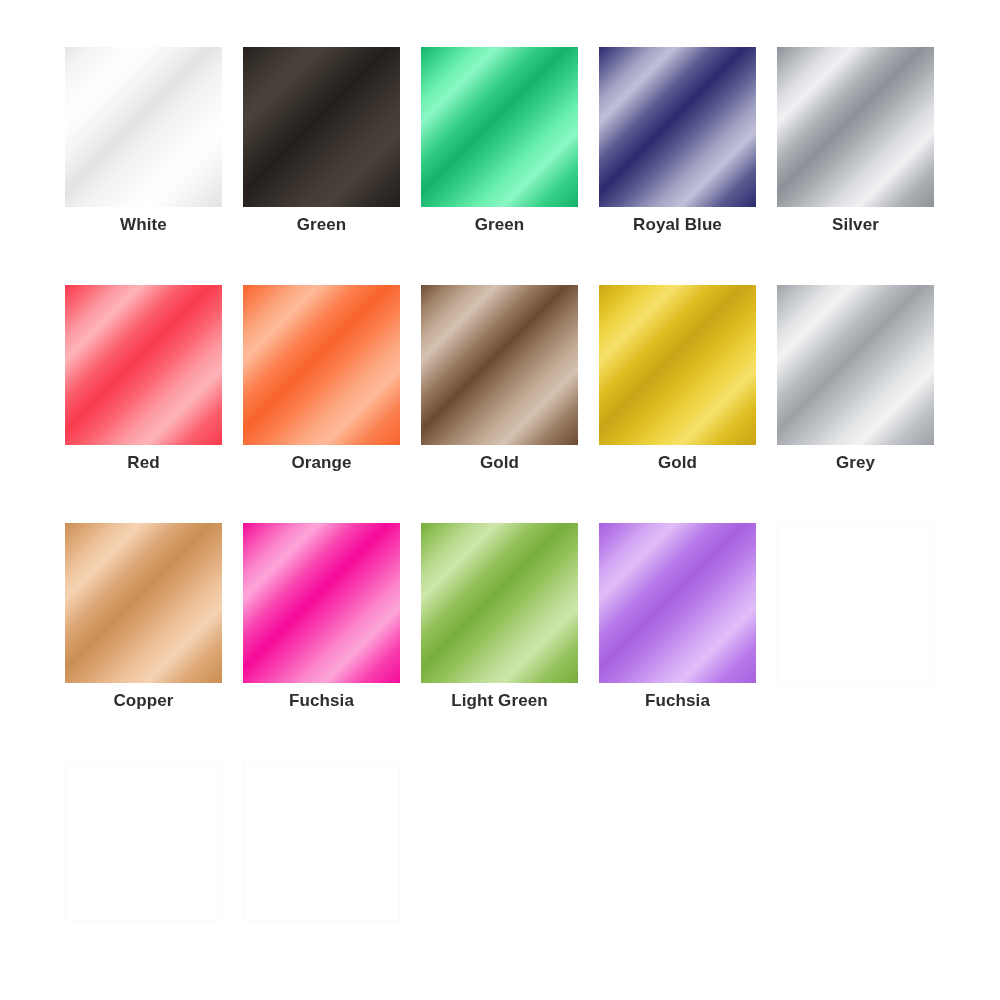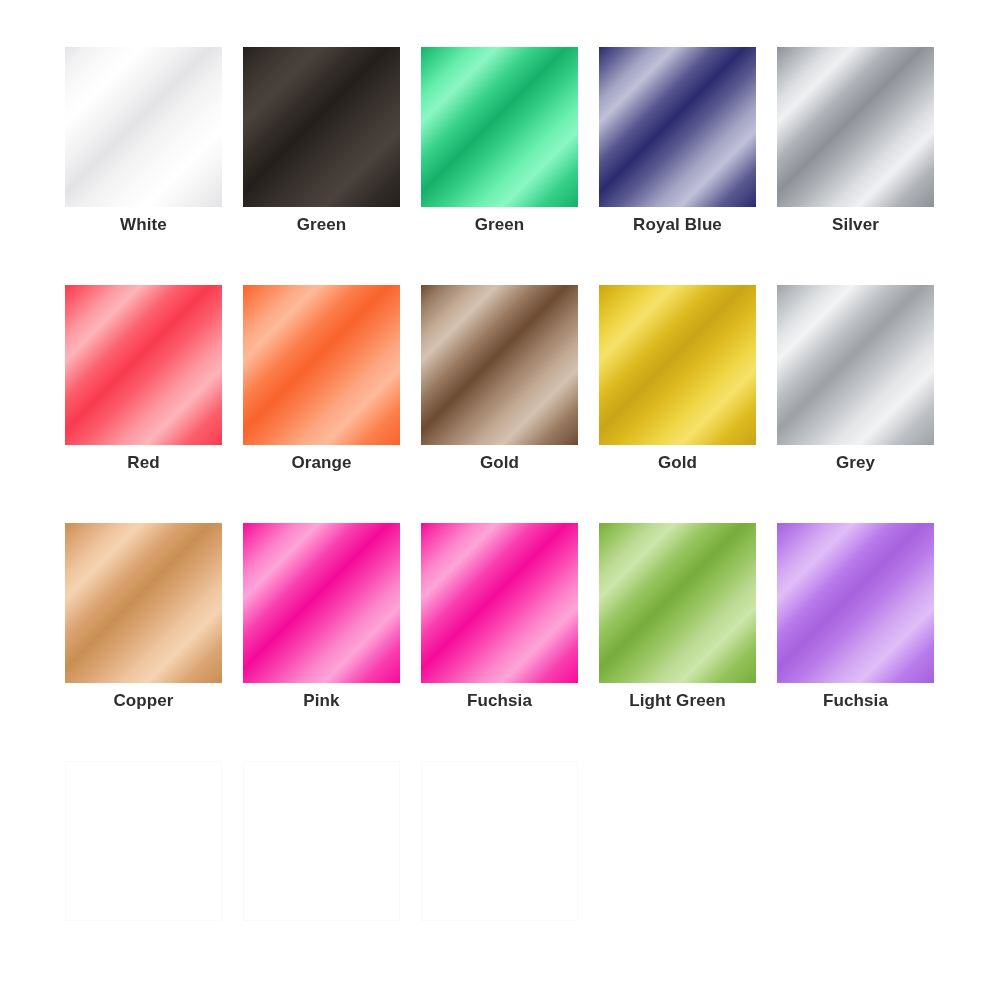--- a/index.html
+++ b/index.html
@@ -117,24 +117,20 @@
     <div class="swatch-cell">
       <div class="swatch-chip metallic" style="--c-dark: #9da0a5; --c-mid: #bcbfc3; --c-light: #e2e4e6; --c-lite2: #f2f3f4;"></div>
       <div class="swatch-label">Grey</div>
     </div>
     <div class="swatch-cell">
       <div class="swatch-chip metallic" style="--c-dark: #c98e52; --c-mid: #dba472; --c-light: #efc49d; --c-lite2: #f5d3b2;"></div>
       <div class="swatch-label">Copper</div>
     </div>
     <div class="swatch-cell">
       <div class="swatch-chip metallic" style="--c-dark: #f50a9a; --c-mid: #f93fae; --c-light: #fc86cb; --c-lite2: #fda5d9;"></div>
-      <div class="swatch-label">Pink</div>
-    </div>
-    <div class="swatch-cell">
-      <div class="swatch-chip metallic" style="--c-dark: #f50a9a; --c-mid: #f93fae; --c-light: #fc86cb; --c-lite2: #fda5d9;"></div>
       <div class="swatch-label">Fuchsia</div>
     </div>
     <div class="swatch-cell">
       <div class="swatch-chip metallic" style="--c-dark: #78ad3c; --c-mid: #93c25a; --c-light: #bcdb92; --c-lite2: #cde6ab;"></div>
       <div class="swatch-label">Light Green</div>
     </div>
     <div class="swatch-cell">
       <div class="swatch-chip metallic" style="--c-dark: #a661dd; --c-mid: #b87aea; --c-light: #d3a8f3; --c-lite2: #e0bef7;"></div>
       <div class="swatch-label">Fuchsia</div>
     </div>

